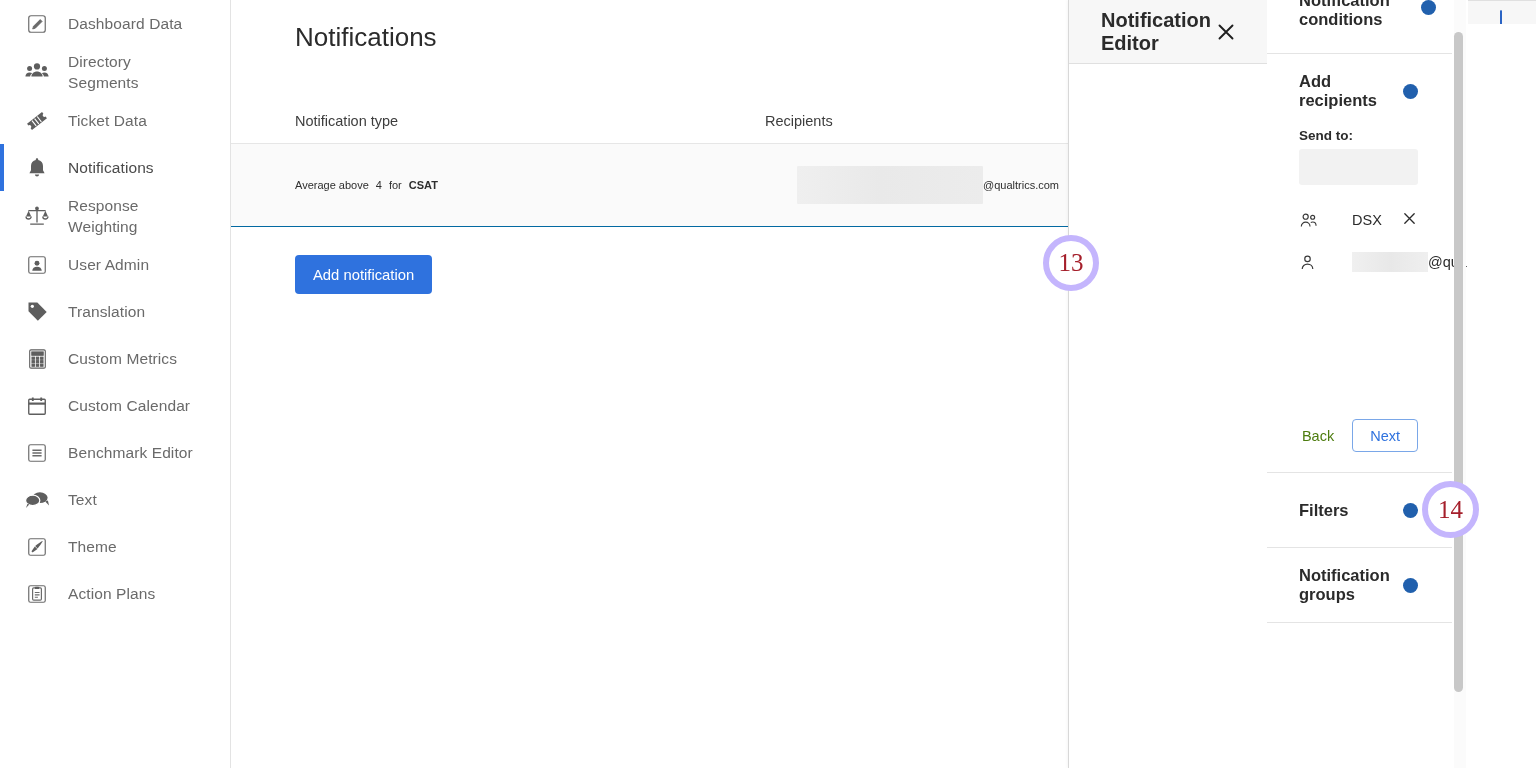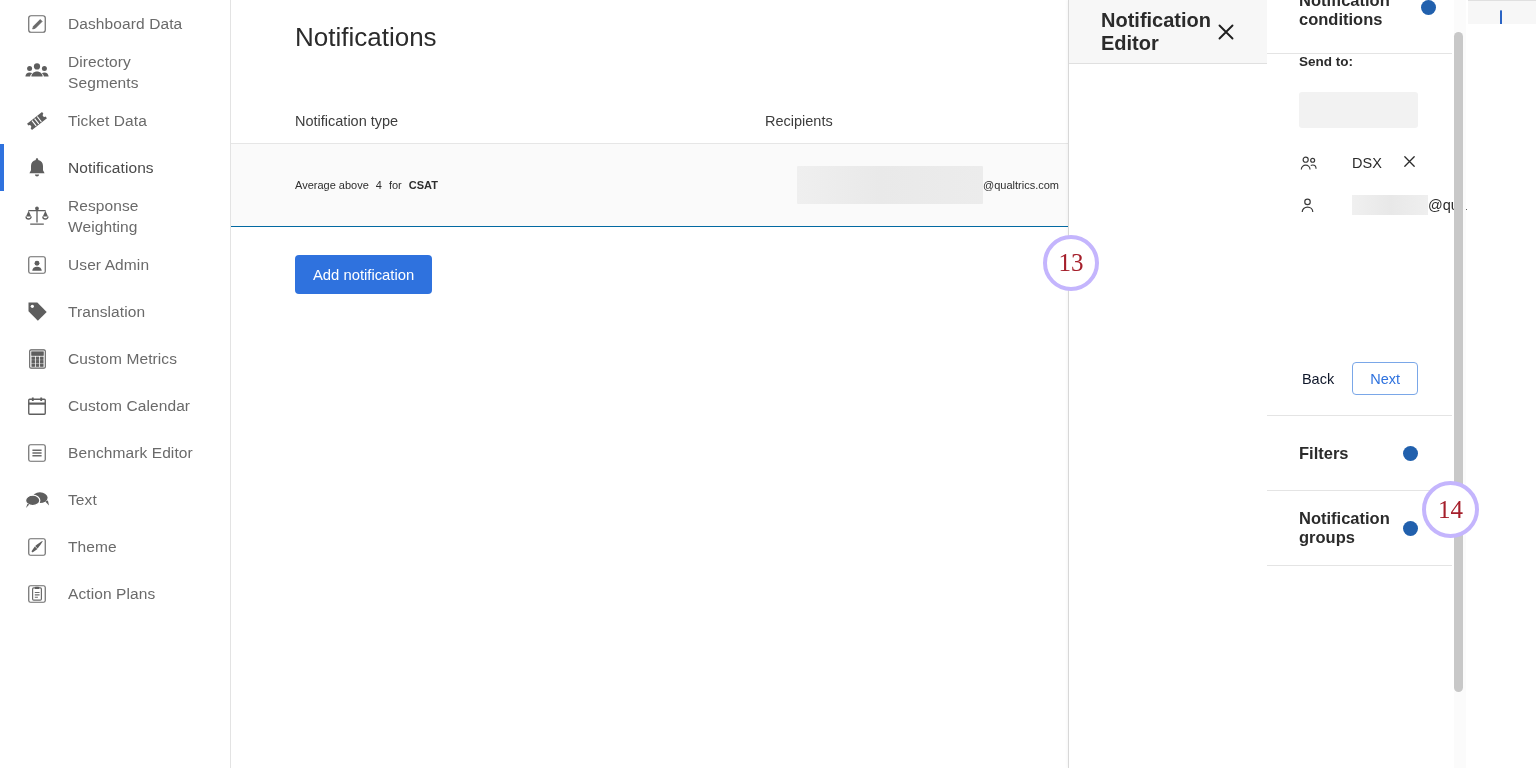--- a/index.html
+++ b/index.html
@@ -122,21 +122,21 @@
     padding: 0 34px 0 32px;
     height: 74px;
     cursor: pointer;
   }
   .acc-head.clipped { height: 53px; align-items: flex-start; padding-top: 0; gap: 31px; }
   .acc-head.clipped .acc-title { margin-top: -9px; }
   .acc-title { font-size: 16.5px; font-weight: 700; color: #2b2b2b; }
   .dot { width: 15px; height: 15px; border-radius: 50%; background: #2160ad; flex: 0 0 15px; }
 
   .acc-content { padding: 0 34px 20px 32px; }
-  .field-label { font-size: 13.5px; font-weight: 700; color: #2b2b2b; margin-bottom: 23px; }
+  .field-label { font-size: 13.5px; font-weight: 700; color: #2b2b2b; margin-bottom: 6px; }
   .send-input {
     width: 100%; height: 36px; background: #f2f2f2;
     border: none; border-radius: 3px; outline: none;
     font-family: inherit; font-size: 14px; padding: 0 10px;
     color: #333;
   }
   .recip-list { margin-top: 14px; }
   .recip-row {
     display: flex; align-items: center;
     height: 42px;
@@ -147,21 +147,21 @@
   .recip-name .redact-sm {
     display: inline-block; height: 20px; width: 76px;
     background: linear-gradient(90deg,#f0f0f0 0%,#e8e8e8 50%,#efefef 100%);
     vertical-align: middle; filter: blur(0.4px);
   }
   .recip-x { width: 22px; text-align: center; color: #2b2b2b; cursor: pointer; font-size: 16px; }
   .acc-actions {
     display: flex; align-items: center; justify-content: flex-end;
     gap: 18px; margin-top: 136px;
   }
-  .link-back { color: #0f172a; font-size: 14.5px; cursor: pointer; }
+  .link-back { color: #4d7c0f; font-size: 14.5px; cursor: pointer; }
   .btn-next {
     border: 1px solid #7aa7e8; border-radius: 4px;
     background: #fff; color: #2f72de;
     font-size: 14.5px; font-family: inherit;
     height: 33px; padding: 0 17px; cursor: pointer;
   }
   .panel-footer {
     flex: 0 0 auto; background: #f7f7f7;
     border-top: 1px solid #e0e0e0;
     padding: 9px 34px 0 32px; height: 24px;
@@ -179,21 +179,21 @@
   }
   .p-scroll-thumb {
     position: absolute; top: 32px; right: 3px; width: 9px; height: 660px;
     background: #c8c8c8; border-radius: 5px;
   }
 
   
   .badge {
     position: absolute; z-index: 40;
     border-radius: 50%;
-    border: 4px solid #c4b5fd;
+    border: 6px solid #c4b5fd;
     background: #ffffff;
     color: #a51f2b;
     display: flex; align-items: center; justify-content: center;
     font-size: 25px; font-weight: 400;
     font-family: "Liberation Serif", serif;
   }
   #badge13 { left: 1043px; top: 235px; width: 56px; height: 56px; }
   #badge14 { left: 1422px; top: 481px; width: 57px; height: 57px; }
 </style>
 </head>
@@ -400,20 +400,24 @@
     <div class="panel-body">
 
       <div class="acc-sec">
         <div class="acc-head clipped">
           <span class="acc-title">Notification conditions</span>
           <span class="dot"></span>
         </div>
       </div>
 
       <div class="acc-sec">
+        <div class="acc-head">
+          <span class="acc-title">Add recipients</span>
+          <span class="dot"></span>
+        </div>
         <div class="acc-content">
           <div class="field-label">Send to:</div>
           <input class="send-input" type="text" placeholder="" style="">
 
           <div class="recip-list">
             <div class="recip-row">
               <span class="recip-icon">
                 <svg width="19" height="17" viewBox="0 0 20 18" fill="none" stroke="#3a3a3a" stroke-width="1.25">
                   <circle cx="7" cy="5" r="2.7"></circle>
                   <path d="M2.4 15.4c0-2.8 2.1-4.6 4.6-4.6s4.6 1.8 4.6 4.6"></path>

